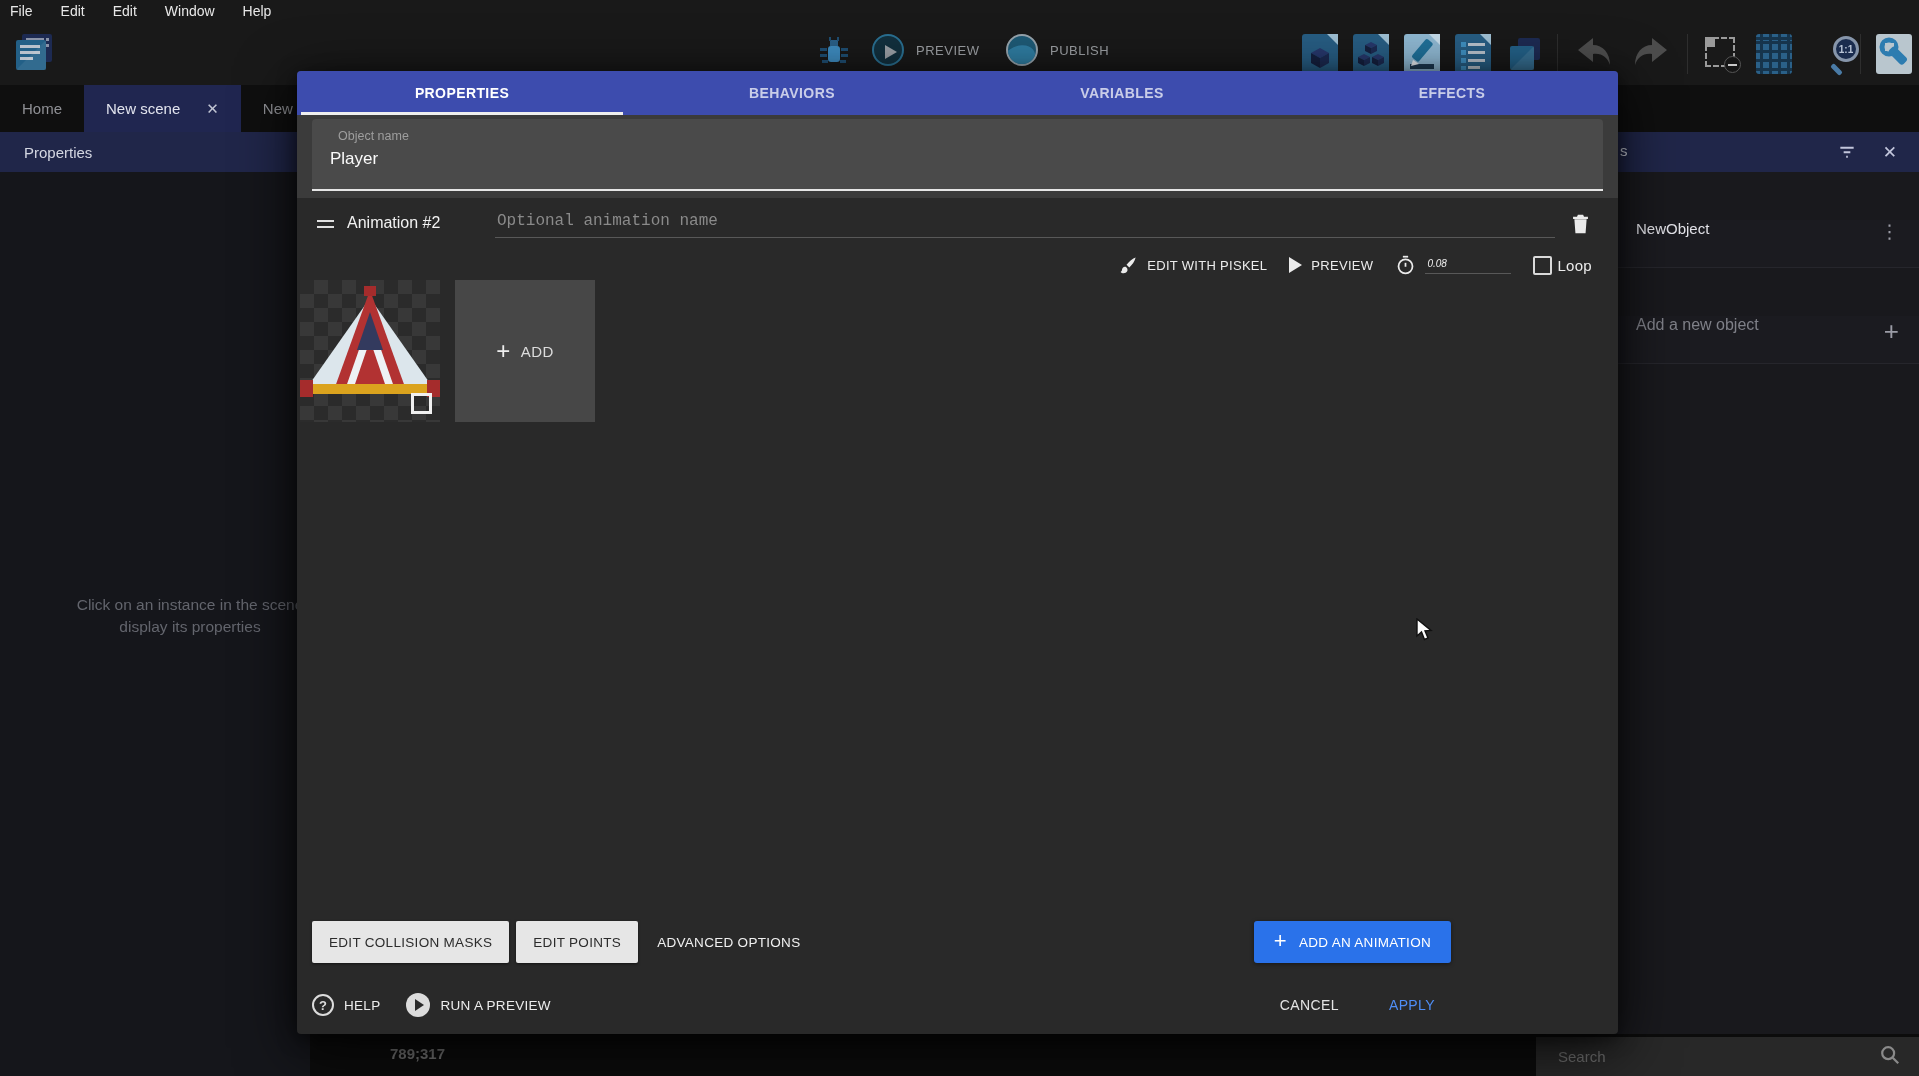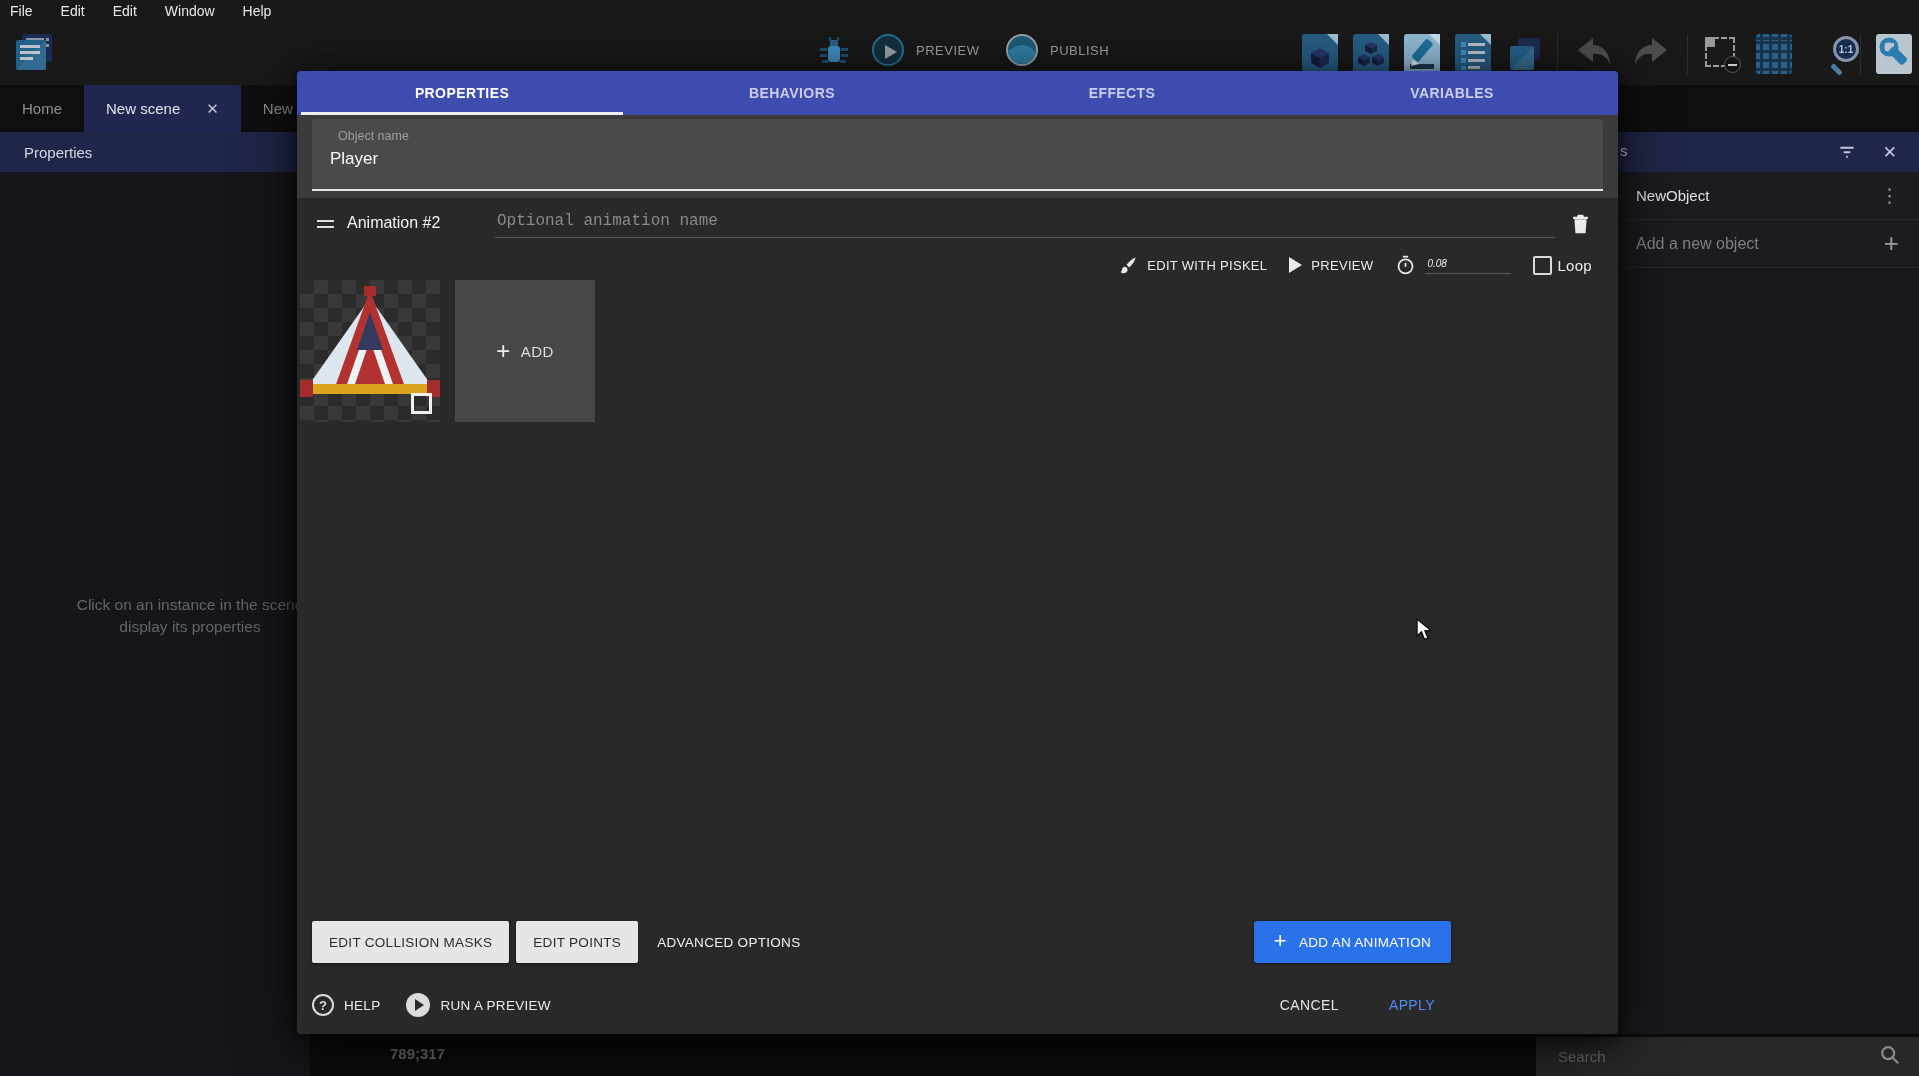--- a/index.html
+++ b/index.html
@@ -37,22 +37,22 @@
   .panel-header { height:40px; background:#202649; display:flex; align-items:center;
     padding:0 24px; color:#d4d7e2; font-size:15px; }
   #left-empty { position:absolute; top:462px; left:0; width:380px; text-align:center;
     color:#63656d; font-size:15.5px; line-height:22px; }
 
   
   #right-panel { left:1560px; top:132px; width:359px; height:944px; background:#19191d; z-index:1; }
   #right-panel .panel-header { justify-content:flex-end; gap:26px; padding-right:22px;
     position:relative; }
   #rp-title { position:absolute; left:60px; top:10px; color:#d4d7e2; font-size:15px; }
-  .rp-row { height:48px; display:flex; align-items:center; justify-content:space-between;
-    padding:0 20px 0 76px; background:#1b1b20; border-bottom:1px solid #26262c; }
+  .rp-row { height:48px; display:flex; justify-content:space-between;
+    padding:0 20px 0 76px; background:#1b1b20; border-bottom:1px solid #26262c;margin-top:48px; }
   .rp-row .lbl { color:#e2e2e8; font-size:15px; }
   .rp-row.add .lbl { color:#7f8088; font-size:16px; }
   .dots { color:#9b9ca6; font-size:19px; letter-spacing:0; }
   .plus-g { color:#9b9ca6; font-size:26px; font-weight:300; }
 
   
   #statusbar { left:310px; top:1034px; width:1609px; height:42px; background:#0c0c0c; z-index:1; }
   #coords { position:absolute; left:80px; top:11px; color:#6f6f6f; font-size:15px; font-weight:bold; }
   #searchbox { position:absolute; right:0; top:3px; width:383px; height:39px; background:#282828;
     display:flex; align-items:center; }
@@ -344,22 +344,22 @@
         </svg>
       </span>
     </div>
   </div>
 
   <div id="dialog" class="abs">
 
     <div id="dlg-tabs">
       <div class="dtab active">PROPERTIES</div>
       <div class="dtab">BEHAVIORS</div>
+      <div class="dtab">VARIABLES</div>
       <div class="dtab">EFFECTS</div>
-      <div class="dtab">VARIABLES</div>
     </div>
 
     <div id="top-section">
       <div id="objname-box">
         <div class="flabel">Object name</div>
         <input type="text" value="Player" style="">
       </div>
     </div>
 
     <div id="anim-section">

